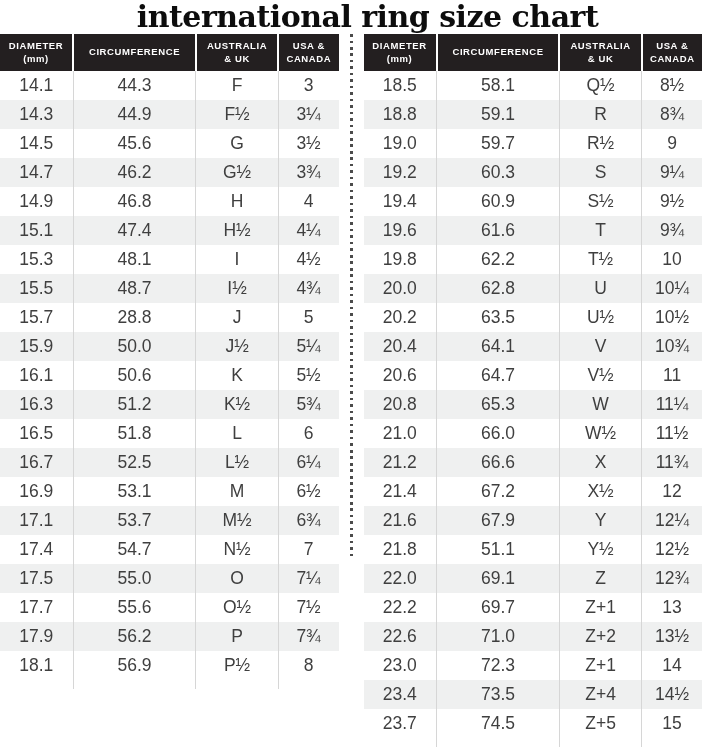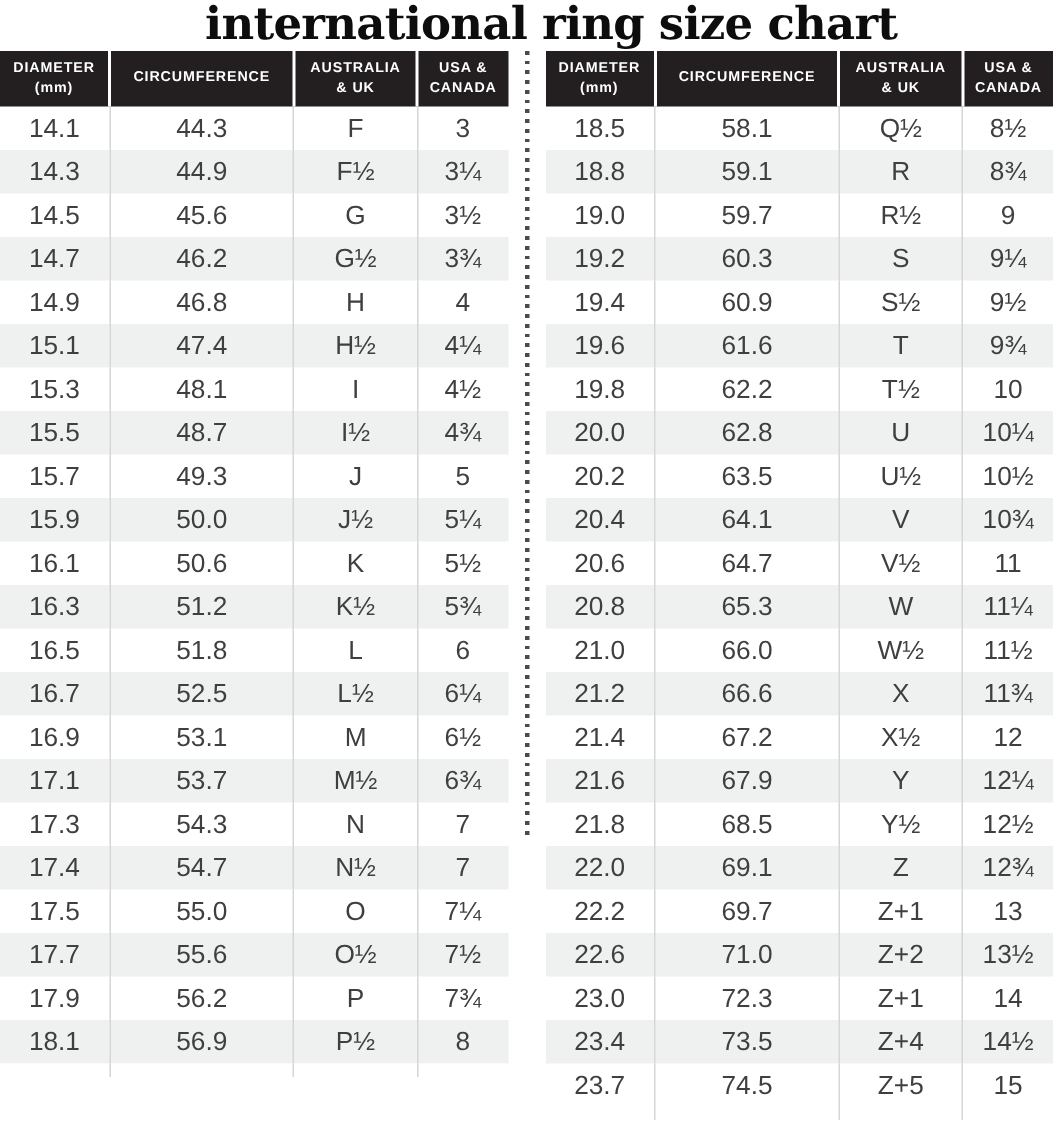--- a/index.html
+++ b/index.html
@@ -144,21 +144,21 @@
             <td>4½</td>
           </tr>
           <tr>
             <td>15.5</td>
             <td>48.7</td>
             <td>I½</td>
             <td>4¾</td>
           </tr>
           <tr>
             <td>15.7</td>
-            <td>49.3</td>
+            <td>28.8</td>
             <td>J</td>
             <td>5</td>
           </tr>
           <tr>
             <td>15.9</td>
             <td>50.0</td>
             <td>J½</td>
             <td>5¼</td>
           </tr>
           <tr>
@@ -189,26 +189,20 @@
             <td>16.9</td>
             <td>53.1</td>
             <td>M</td>
             <td>6½</td>
           </tr>
           <tr>
             <td>17.1</td>
             <td>53.7</td>
             <td>M½</td>
             <td>6¾</td>
-          </tr>
-          <tr>
-            <td>17.3</td>
-            <td>54.3</td>
-            <td>N</td>
-            <td>7</td>
           </tr>
           <tr>
             <td>17.4</td>
             <td>54.7</td>
             <td>N½</td>
             <td>7</td>
           </tr>
           <tr>
             <td>17.5</td>
             <td>55.0</td>
@@ -346,21 +340,21 @@
             <td>12</td>
           </tr>
           <tr>
             <td>21.6</td>
             <td>67.9</td>
             <td>Y</td>
             <td>12¼</td>
           </tr>
           <tr>
             <td>21.8</td>
-            <td>68.5</td>
+            <td>51.1</td>
             <td>Y½</td>
             <td>12½</td>
           </tr>
           <tr>
             <td>22.0</td>
             <td>69.1</td>
             <td>Z</td>
             <td>12¾</td>
           </tr>
           <tr>

